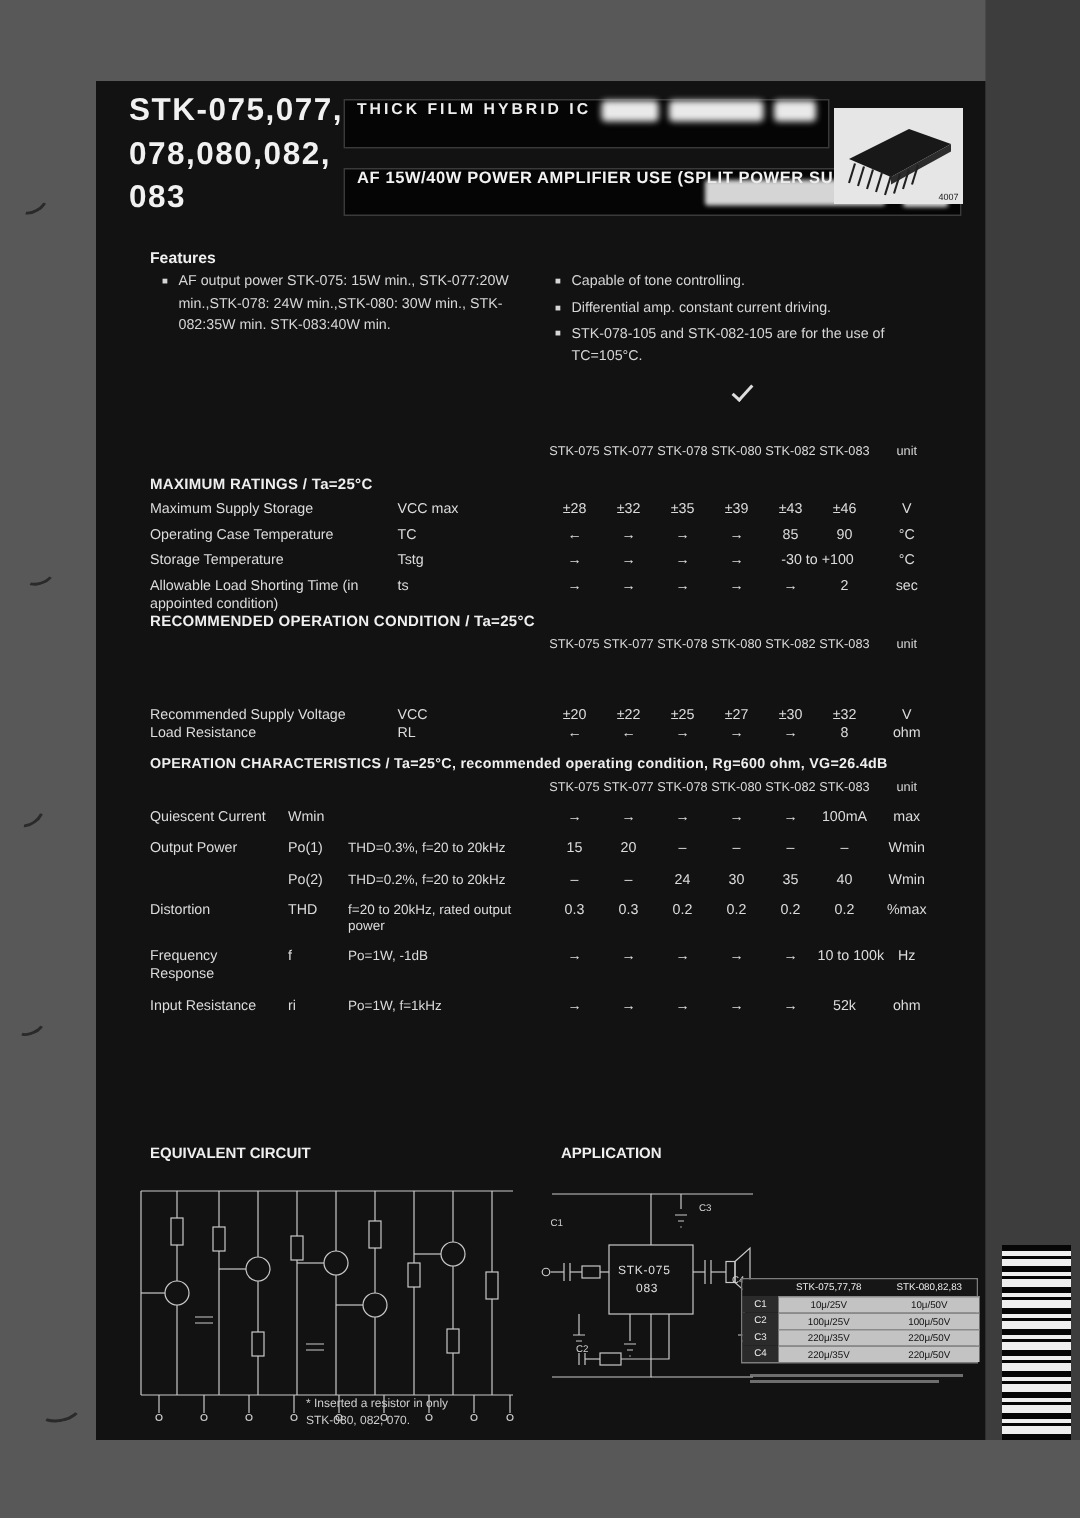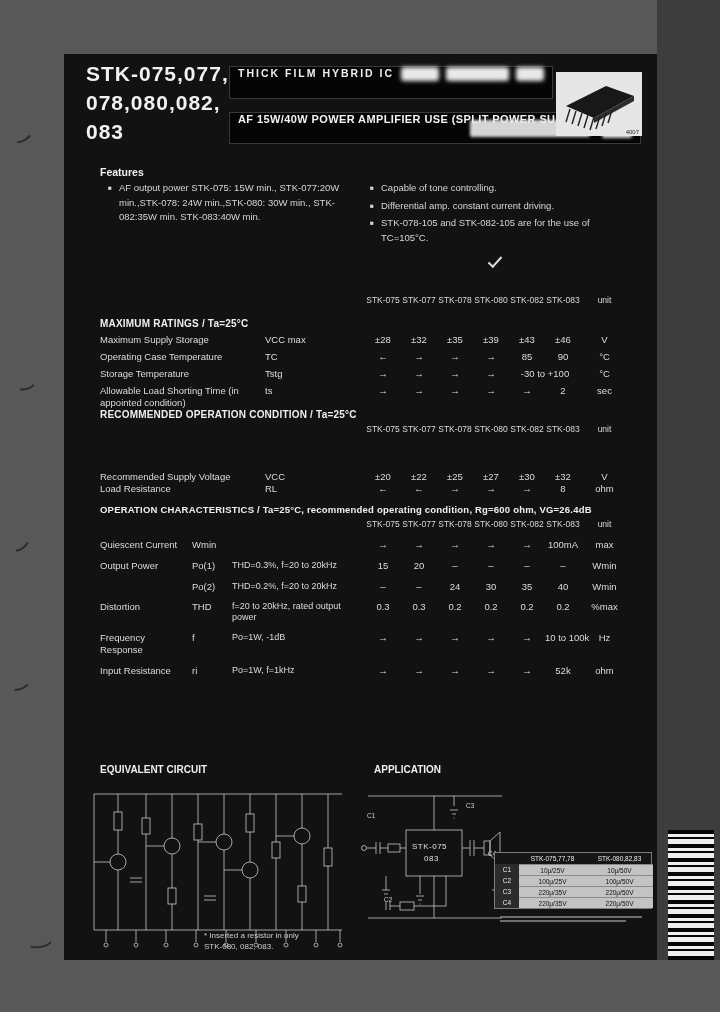--- a/index.html
+++ b/index.html
@@ -445,21 +445,21 @@
 
     <span class="ic-l ict">STK-075</span>
     <span class="ic-l icb">083</span>
     <span class="plabel p1">C1</span>
     <span class="plabel p2">C2</span>
     <span class="plabel p3">C3</span>
     <span class="plabel p4">C4</span>
 
     <div class="note">
       <div>* Inserted a resistor in only</div>
-      <div>STK-080, 082, 083.</div>
+      <div>STK-080, 082, 070.</div>
     </div>
 
     <div class="parts">
       <div class="prow phead">
         <div class="pc pn"></div>
         <div class="pc">STK-075,77,78</div>
         <div class="pc">STK-080,82,83</div>
       </div>
       <div class="prow">
         <div class="pc pn">C1</div>

